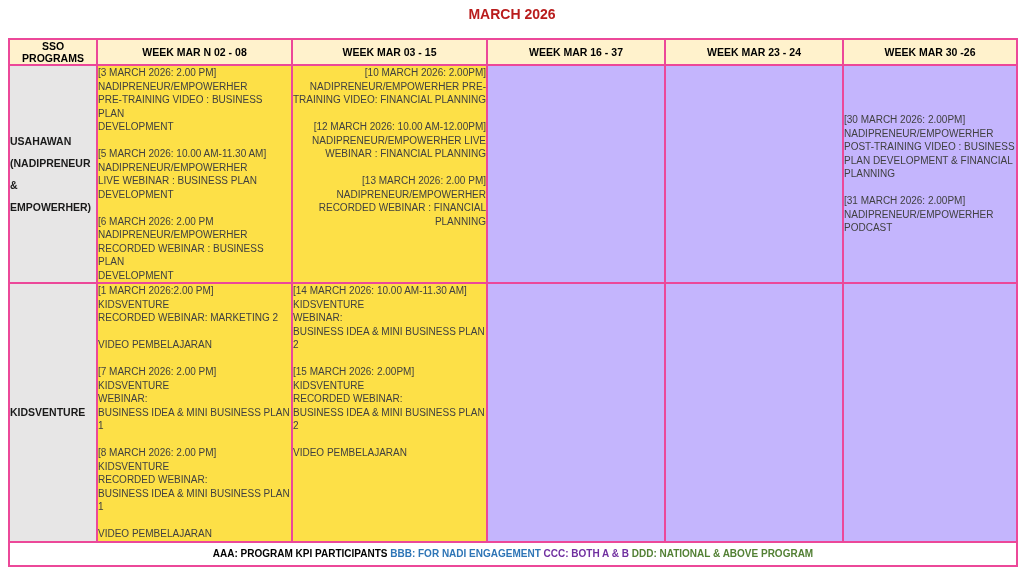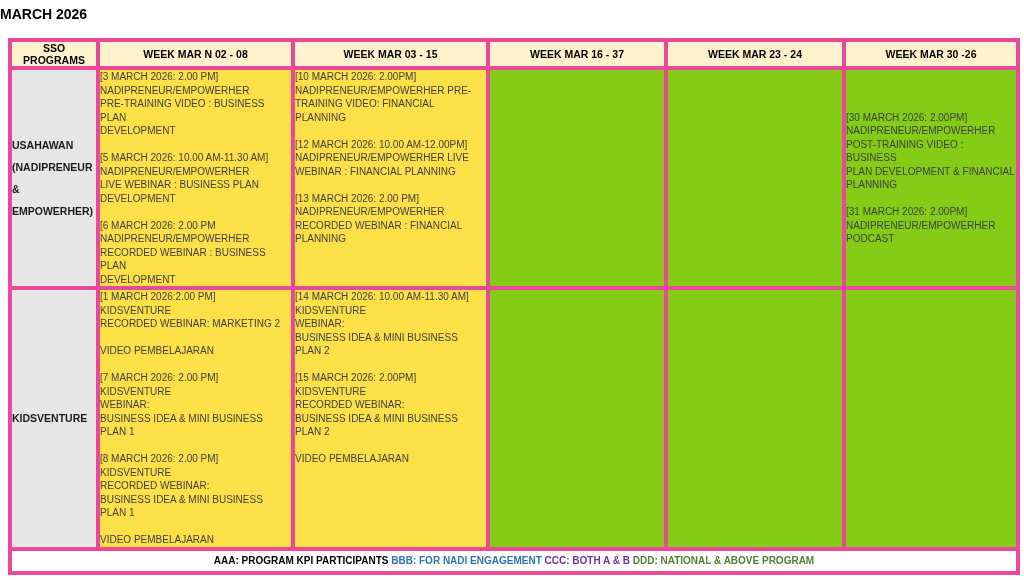--- a/index.html
+++ b/index.html
@@ -15,33 +15,33 @@
   .title {
     margin-top: 8px;
     text-align: center;
     font-size: 17px;
     font-weight: bold;
     color: #263A8C;
     letter-spacing: 0.2px;
   }
   .subtitle {
     margin-top: 6px;
-    text-align: left;
+    text-align: center;
     font-size: 14px;
     font-weight: bold;
-    color: #000000;
+    color: #b91c1c;
   }
   table.schedule {
     table-layout: fixed;
     border-collapse: collapse;
     width: 1008px;
     margin: 16px 0 0 8px;
   }
   table.schedule th, table.schedule td {
-    border: 4px solid #ec4899;
+    border: 2px solid #ec4899;
     padding: 0;
     box-sizing: border-box;
   }
   th.hdr {
     background: #FFF2CC;
     height: 24px;
     font-size: 10.5px;
     font-weight: bold;
     color: #000000;
     text-align: center;
@@ -60,23 +60,23 @@
   }
   td.content {
     vertical-align: top;
     font-size: 10px;
     line-height: 13.5px;
     color: #404040;
     padding: 5px 6px 4px 8px;
     white-space: pre-line;
     background: #fde047;
   }
-  td.gray { background: #84cc16; border-radius: 7px; }
+  td.gray { background: #c4b5fd; }
   td.v-center { vertical-align: middle; }
-  td.pad-top { padding-top: 16px; }
+  td.pad-top { padding-top: 16px; text-align: right; }
   tr.row-usahawan td { height: 196px; }
   tr.row-kids td { height: 252px; }
   td.footer-cell {
     height: 24px;
     text-align: center;
     vertical-align: middle;
     font-size: 10px;
     font-weight: bold;
     background: #ffffff;
     white-space: nowrap;

